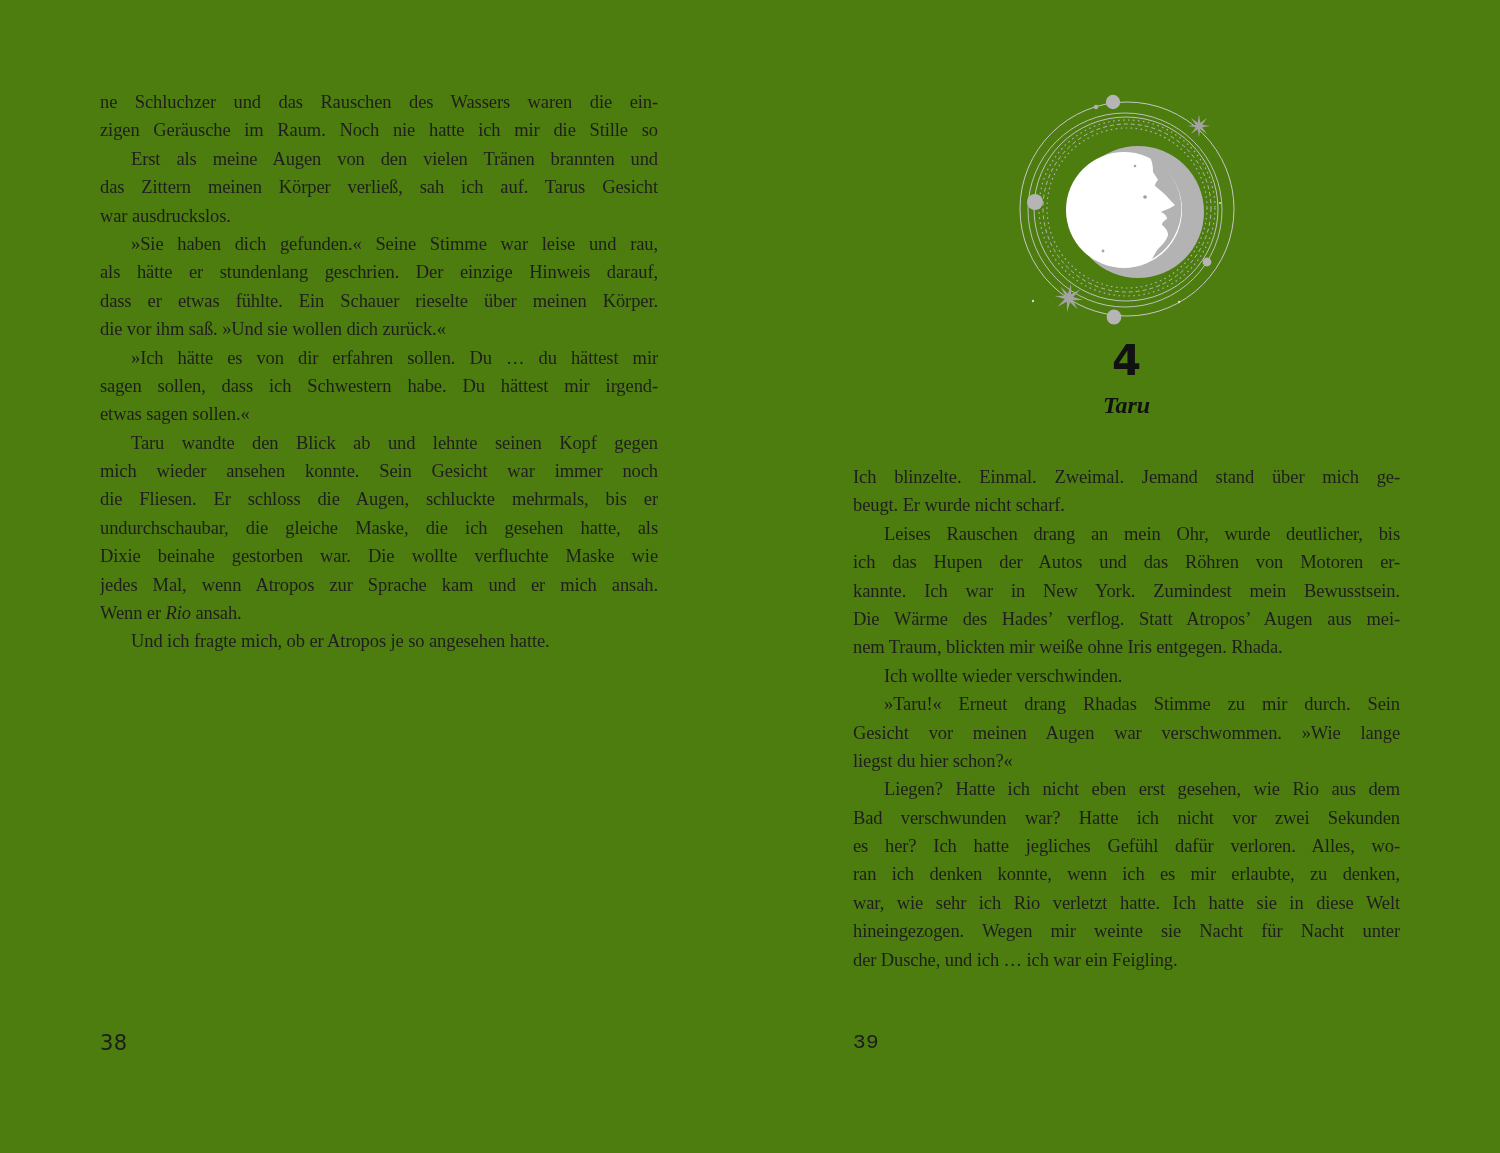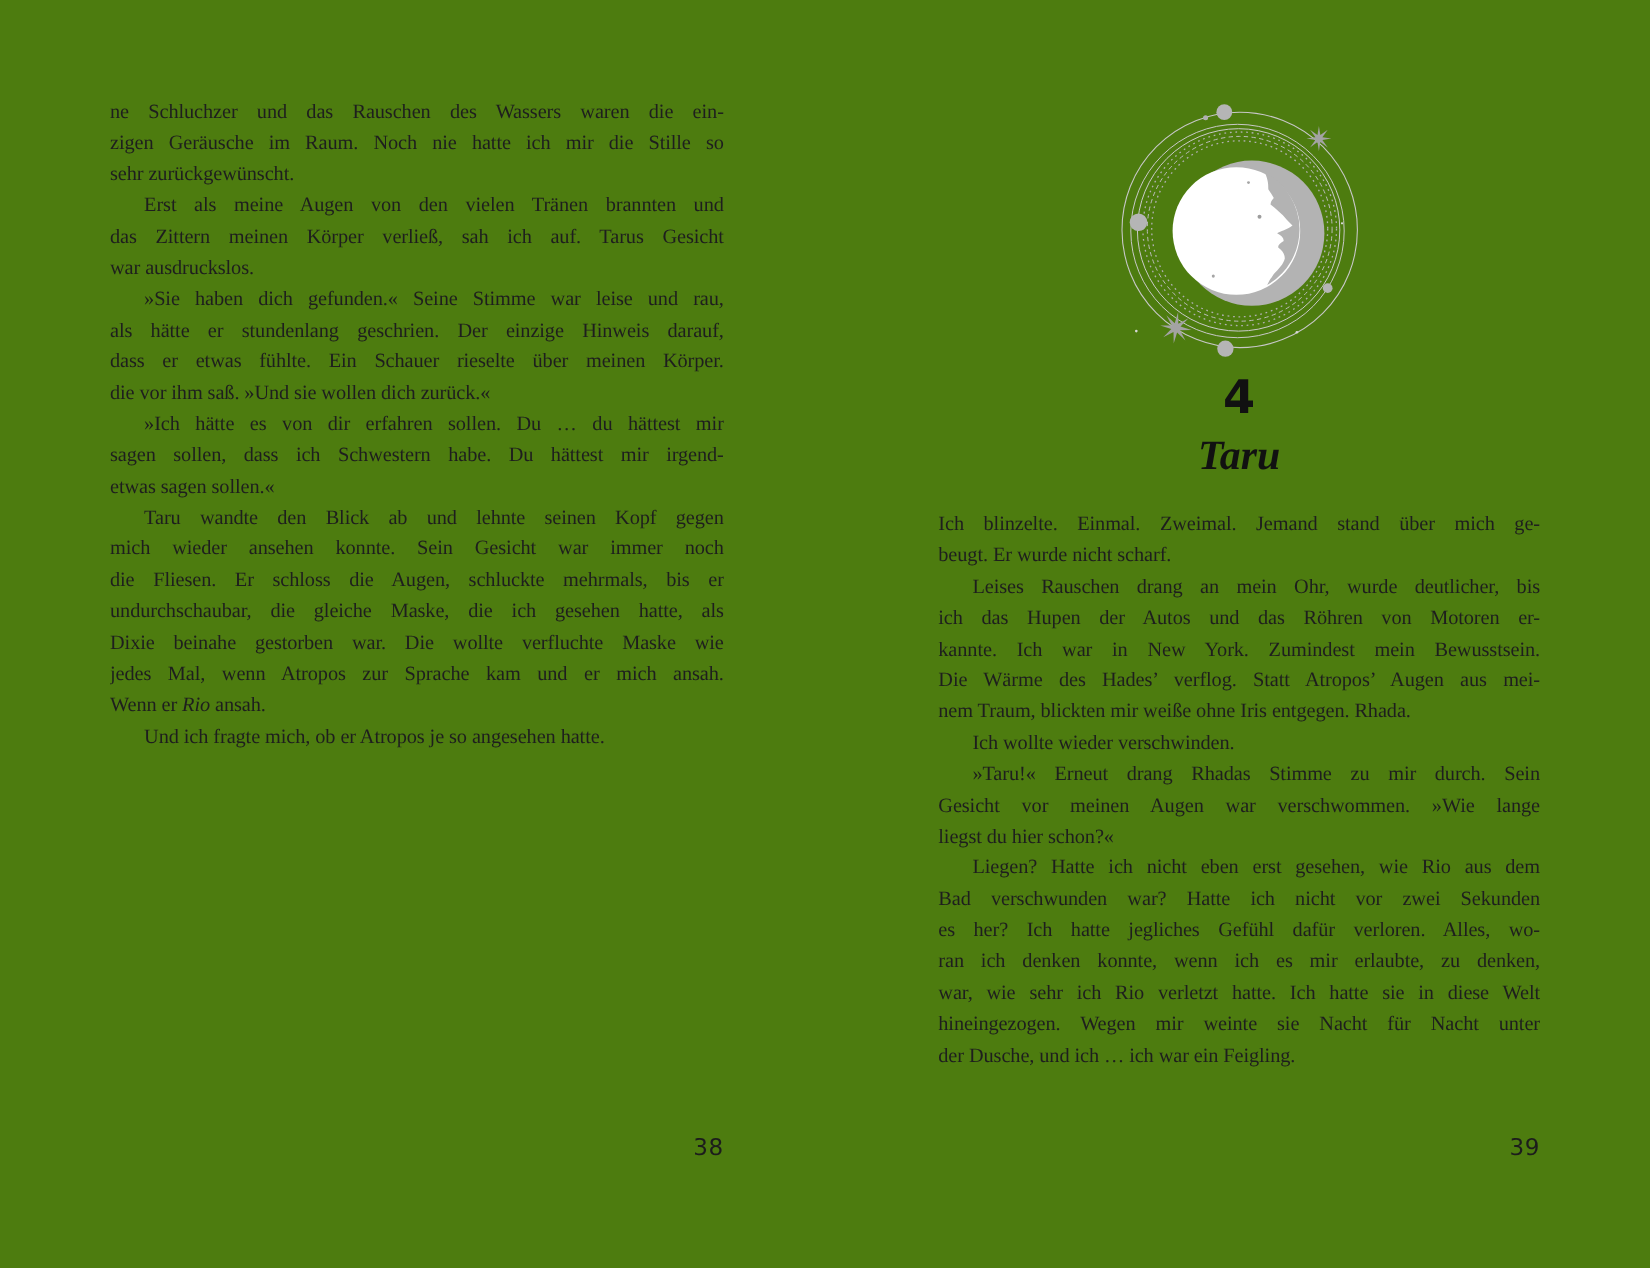--- a/index.html
+++ b/index.html
@@ -12,44 +12,43 @@
   #right-col{left:853px;top:463px;width:547px;}
   .line{
     height:28.4px;line-height:28.4px;overflow:hidden;
     text-align:justify;text-align-last:justify;
   }
   .line.last{text-align-last:left;}
   .line.indent{text-indent:31px;}
   .line i{font-style:italic;}
   .pagenum{
     position:absolute;top:1031px;font-family:"DejaVu Sans", sans-serif;
-    font-size:21px;color:#1c1c1c;text-align:right;letter-spacing:0.5px;
+    font-size:21px;color:#1c1c1c;text-align:left;letter-spacing:0.5px;
   }
   #pagenum-left{left:100px;width:558px;}
-  #pagenum-right{left:853px;width:547px;}
+  #pagenum-right{left:853px;width:547px;font-family:Liberation Mono, monospace;}
   #chapter-number{
     position:absolute;left:853px;top:336px;width:547px;text-align:center;
     font-family:"DejaVu Sans", sans-serif;font-weight:bold;font-size:42px;color:#111;
   }
   #chapter-title{
     position:absolute;left:853px;top:392px;width:547px;text-align:center;
     font-family:"Liberation Serif", serif;font-weight:bold;font-style:italic;
-    font-size:38px;color:#111;
+    font-size:24px;color:#111;
   }
   #moon-art{position:absolute;left:987px;top:68px;width:280px;height:280px;}
 </style>
 </head>
 <body>
 
 <div id="spread">
 
   <div class="textcol" id="left-col">
       <div class="line">ne Schluchzer und das Rauschen des Wassers waren die ein-</div>
       <div class="line">zigen Geräusche im Raum. Noch nie hatte ich mir die Stille so</div>
-      <div class="line last">sehr zurückgewünscht.</div>
       <div class="line indent">Erst als meine Augen von den vielen Tränen brannten und</div>
       <div class="line">das Zittern meinen Körper verließ, sah ich auf. Tarus Gesicht</div>
       <div class="line last">war ausdruckslos.</div>
       <div class="line indent">»Sie haben dich gefunden.« Seine Stimme war leise und rau,</div>
       <div class="line">als hätte er stundenlang geschrien. Der einzige Hinweis darauf,</div>
       <div class="line">dass er etwas fühlte. Ein Schauer rieselte über meinen Körper.</div>
       <div class="line last">die vor ihm saß. »Und sie wollen dich zurück.«</div>
       <div class="line indent">»Ich hätte es von dir erfahren sollen. Du … du hättest mir</div>
       <div class="line">sagen sollen, dass ich Schwestern habe. Du hättest mir irgend-</div>
       <div class="line last">etwas sagen sollen.«</div>

